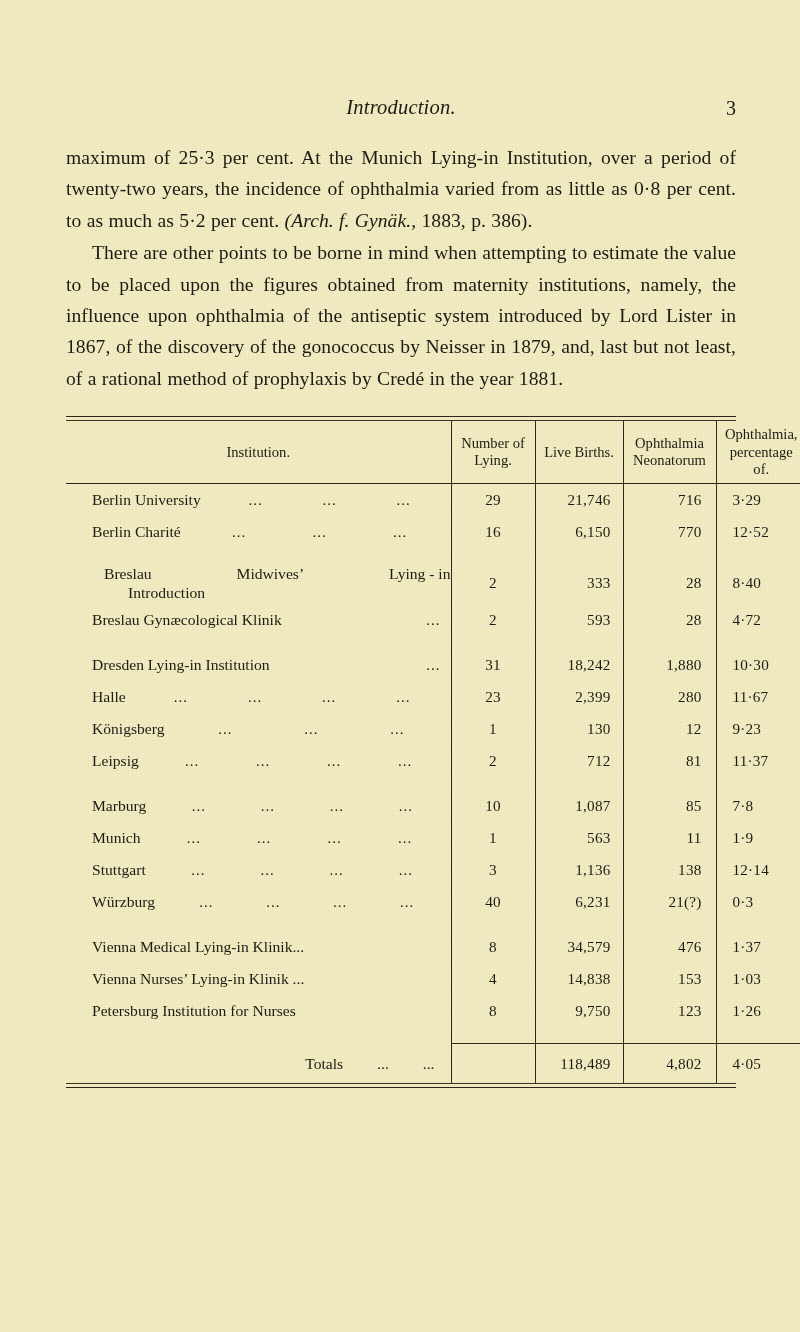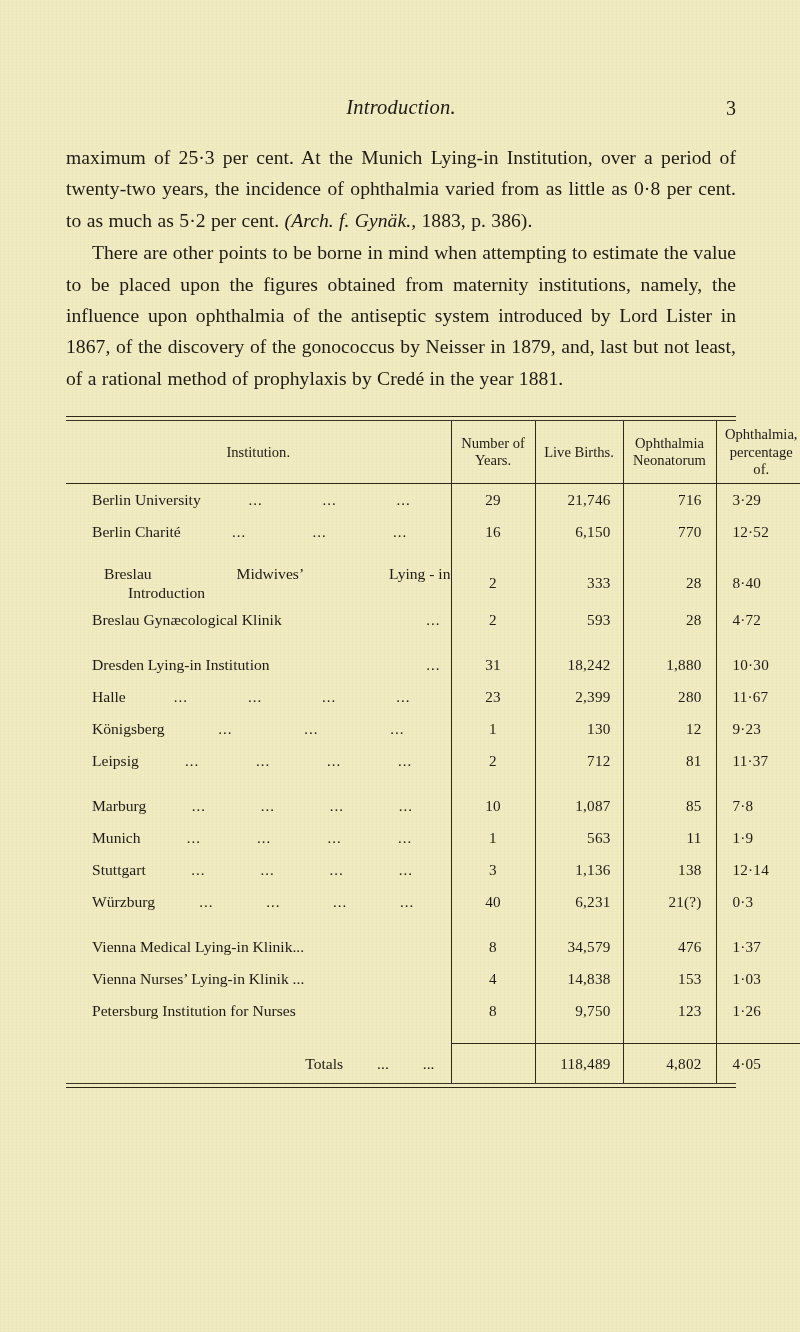--- a/index.html
+++ b/index.html
@@ -276,21 +276,21 @@
             <col class="c-yrs">
             <col class="c-births">
             <col class="c-ophth">
             <col class="c-pct">
         </colgroup>
         <thead>
           <tr class="headrow">
             <td class="hdr-cell first">Institution.</td>
             <td class="hdr-cell">
               <div>Number of</div>
-              <div>Years.</div>
+              <div>Lying.</div>
             </td>
             <td class="hdr-cell">Live Births.</td>
             <td class="hdr-cell">
               <div>Ophthalmia</div>
               <div>Neonatorum</div>
             </td>
             <td class="hdr-cell">
               <div>Ophthalmia,</div>
               <div>percentage</div>
               <div>of.</div>

